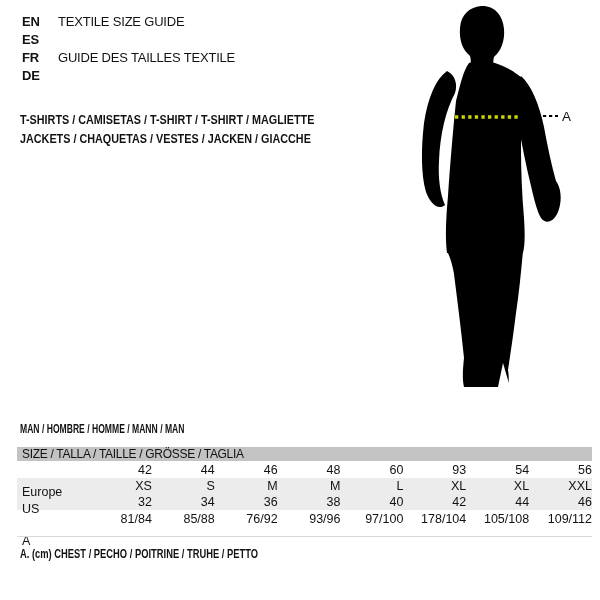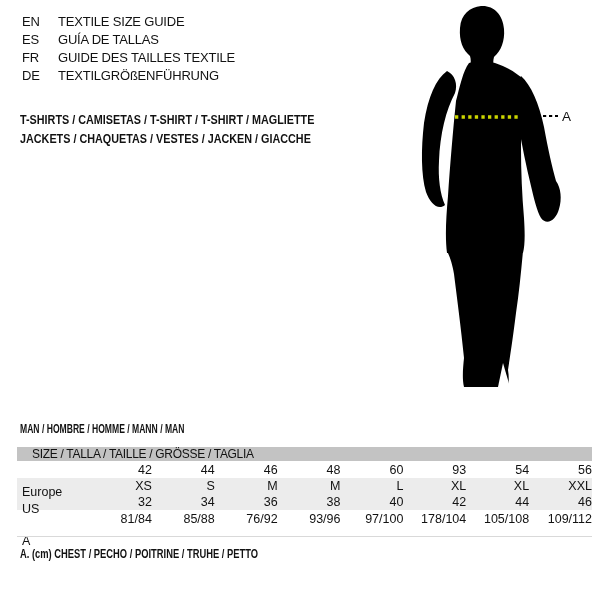--- a/index.html
+++ b/index.html
@@ -3,30 +3,30 @@
 <meta charset="utf-8">
 <style>
   html,body{margin:0;padding:0;background:#fff;}
   .canvas{
     position:relative;width:600px;height:600px;background:#ffffff;
     font-family:"Liberation Sans",sans-serif;color:#121212;overflow:hidden;
   }
   
   .lang-block{position:absolute;left:22px;top:13px;}
   .lang-row{display:flex;height:18px;line-height:18px;font-size:13px;font-weight:400;letter-spacing:-0.2px;}
-  .lang-code{width:36px;}
+  .lang-code{width:36px;font-weight:bold;}
   
   .cat-block{position:absolute;left:20px;top:110px;font-size:13.5px;font-weight:700;
     line-height:19px;white-space:nowrap;transform:scaleX(0.80);transform-origin:0 0;}
   
   .section-title{position:absolute;left:20px;top:421px;font-size:13px;font-weight:700;
     white-space:nowrap;transform:scaleX(0.66);transform-origin:0 0;}
   
   .size-table{position:absolute;left:17px;top:447px;width:575px;font-size:12.5px;}
-  .t-header{height:14px;line-height:14px;background:#c3c3c3;padding-left:15px;
+  .t-header{height:14px;line-height:14px;background:#c3c3c3;padding-left:5px;
     font-size:12px;letter-spacing:-0.3px;white-space:nowrap;}
   .t-row{display:flex;align-items:center;}
   .h17{height:17px;}
   .h16{height:16px;}
   .shaded{background:#ececec;gap:13px;}
   .t-label{width:72px;padding-left:5px;box-sizing:border-box;margin-top:45px;}
   .t-cell{flex:1;text-align:right;}
   .bottom-rule{position:absolute;left:17px;top:536px;width:575px;height:1px;background:#d9d9d9;}
   
   .footer-note{position:absolute;left:20px;top:546px;font-size:13px;font-weight:700;
@@ -39,29 +39,27 @@
 
 <div class="canvas">
 
   <div class="lang-block">
     <div class="lang-row">
       <span class="lang-code">EN</span>
       <span class="lang-text">TEXTILE SIZE GUIDE</span>
     </div>
     <div class="lang-row">
       <span class="lang-code">ES</span>
-      <span class="lang-text">GUÍA DE TALLAS</span>
     </div>
     <div class="lang-row">
       <span class="lang-code">FR</span>
       <span class="lang-text">GUIDE DES TAILLES TEXTILE</span>
     </div>
     <div class="lang-row">
       <span class="lang-code">DE</span>
-      <span class="lang-text">TEXTILGRÖßENFÜHRUNG</span>
     </div>
   </div>
 
   <div class="cat-block">
     <div>T-SHIRTS / CAMISETAS / T-SHIRT / T-SHIRT / MAGLIETTE</div>
     <div>JACKETS / CHAQUETAS / VESTES / JACKEN / GIACCHE</div>
   </div>
 
   <svg class="figure-svg" width="165" height="400" viewBox="0 0 165 400">
     <path fill="#000000" d="M 71 6 C 83 5 93 14 94 29 C 95 41 91 51 84 57 C 83 61 83 64 84 67 L 60 67 C 61 63 61 59 60 56 C 53 50 49 41 50 28 C 51 14 60 7 71 6 Z"></path>

